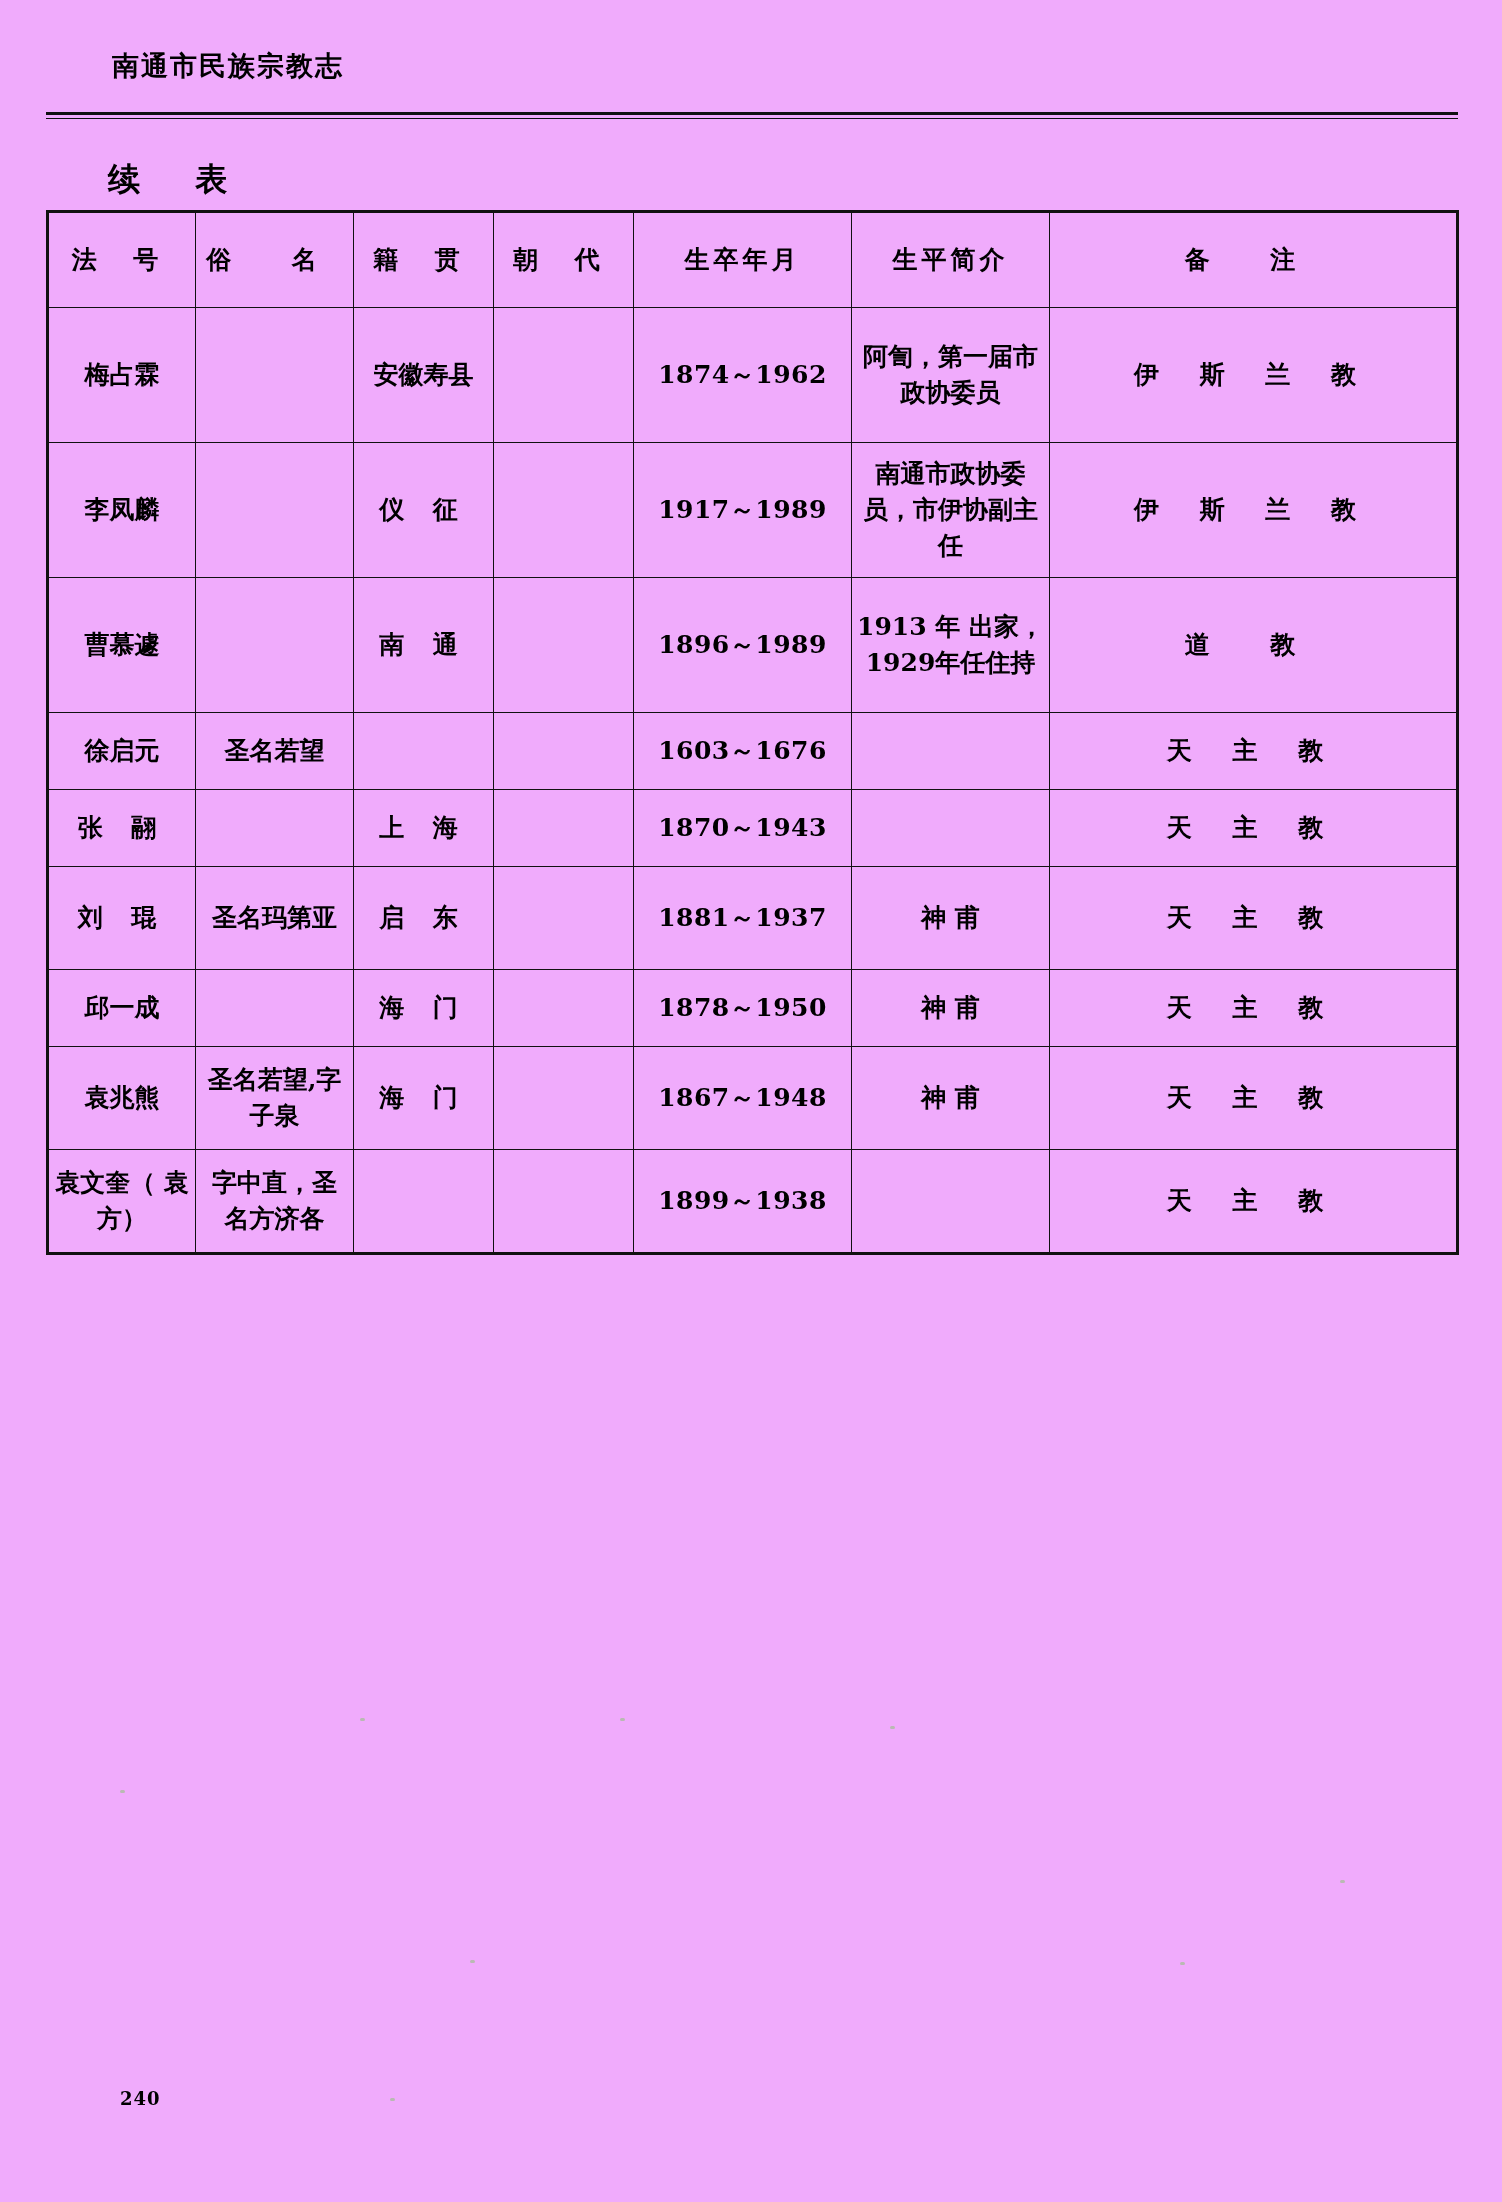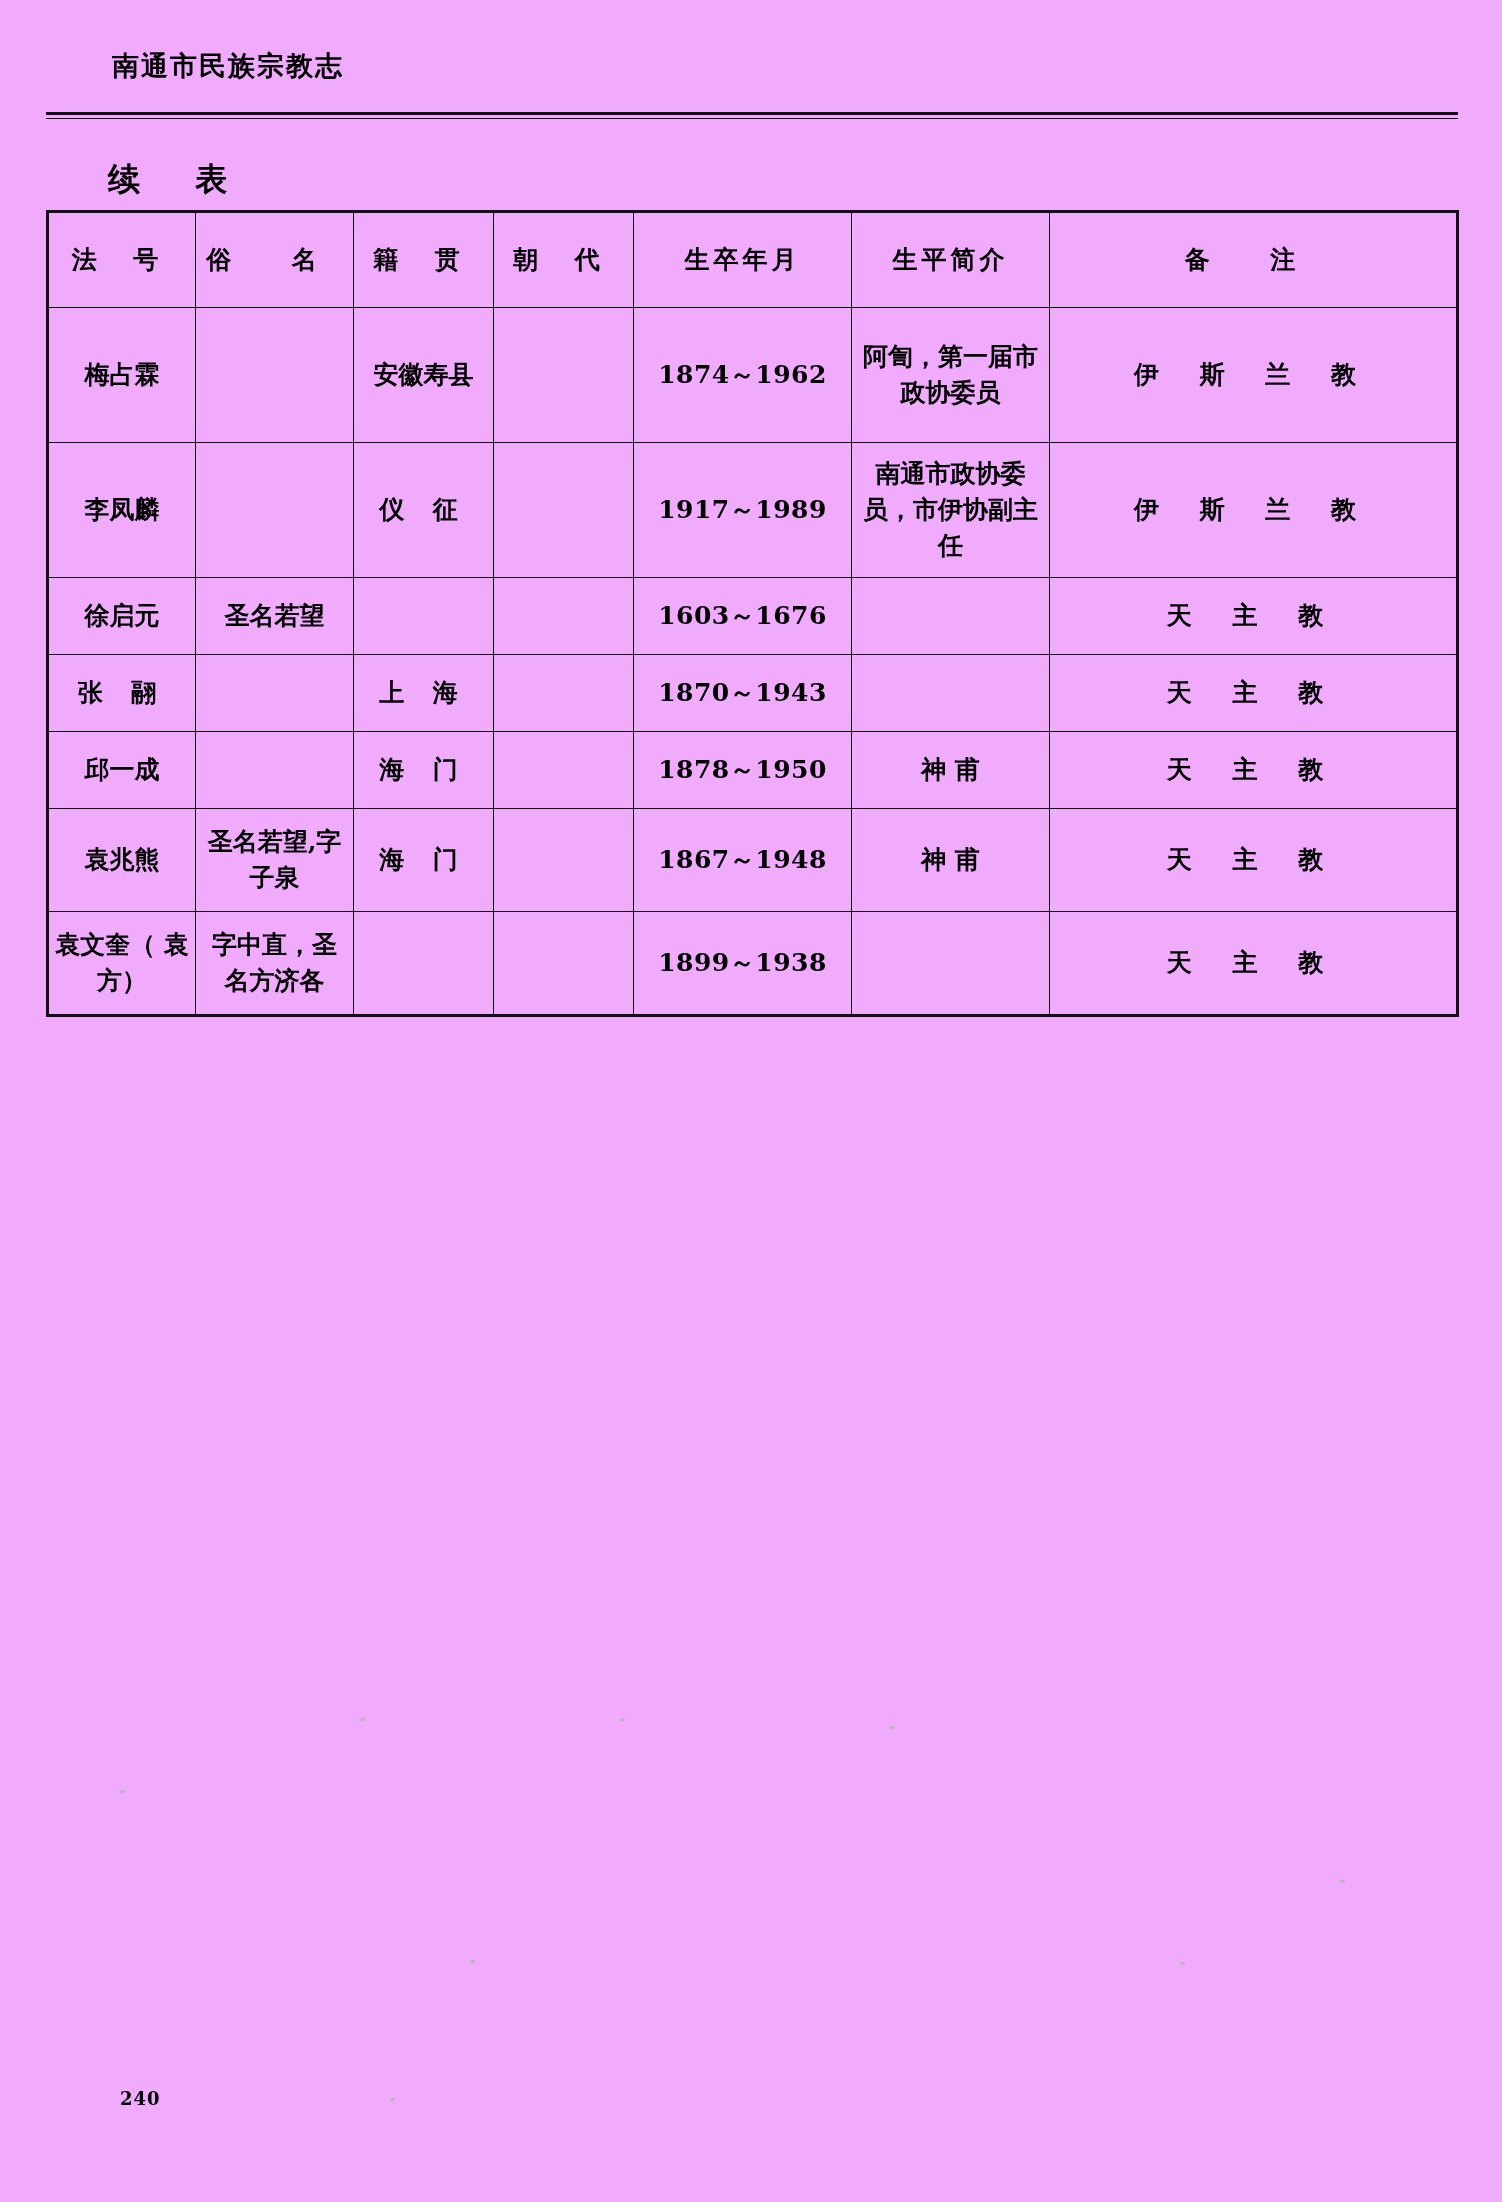--- a/index.html
+++ b/index.html
@@ -179,36 +179,54 @@
         </tr>
         <tr class="tall">
           <td>李凤麟</td>
           <td></td>
           <td class="spaced">仪    征</td>
           <td></td>
           <td class="num">1917～1989</td>
           <td class="bio">南通市政协委员，市伊协副主任</td>
           <td class="remark">伊 斯 兰 教</td>
         </tr>
+        <tr class="tall">
+          <td>曹慕遽</td>
+          <td></td>
+          <td class="spaced">南    通</td>
+          <td></td>
+          <td class="num">1896～1989</td>
+          <td class="bio">1913 年 出家，1929年任住持</td>
+          <td class="remark2">道    教</td>
+        </tr>
         <tr class="short">
           <td>徐启元</td>
           <td>圣名若望</td>
           <td></td>
           <td></td>
           <td class="num">1603～1676</td>
           <td class="bio"></td>
           <td class="remark">天 主 教</td>
         </tr>
         <tr class="short">
           <td class="spaced">张    翮</td>
           <td></td>
           <td class="spaced">上    海</td>
           <td></td>
           <td class="num">1870～1943</td>
           <td class="bio"></td>
+          <td class="remark">天 主 教</td>
+        </tr>
+        <tr class="mid">
+          <td class="spaced">刘    琨</td>
+          <td class="left">圣名玛第亚</td>
+          <td class="spaced">启   东</td>
+          <td></td>
+          <td class="num">1881～1937</td>
+          <td>神  甫</td>
           <td class="remark">天 主 教</td>
         </tr>
         <tr class="short">
           <td>邱一成</td>
           <td></td>
           <td class="spaced">海    门</td>
           <td></td>
           <td class="num">1878～1950</td>
           <td>神  甫</td>
           <td class="remark">天 主 教</td>

